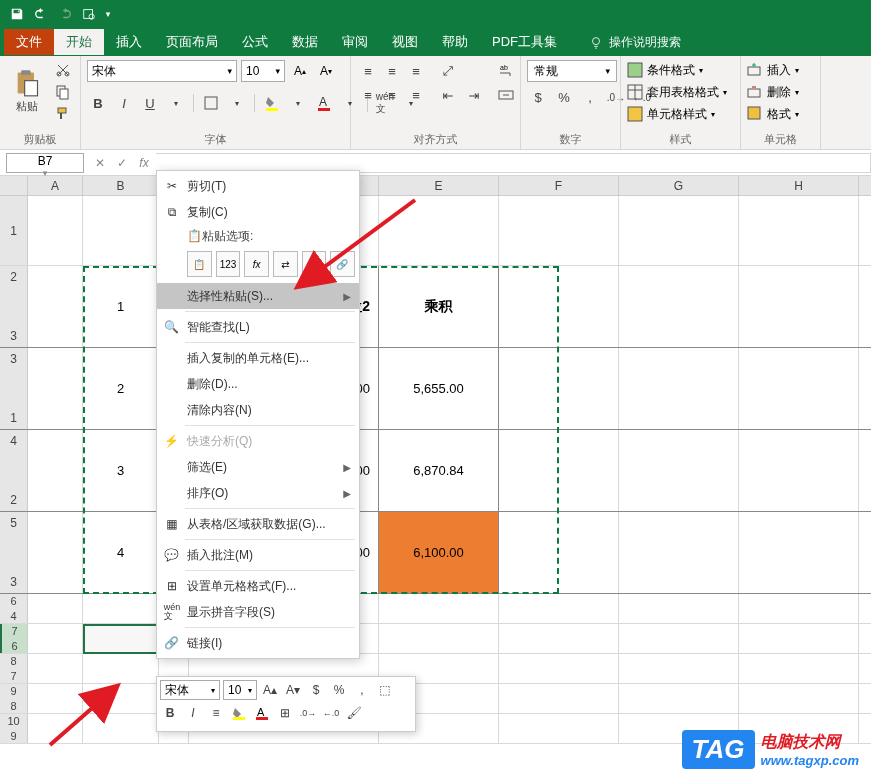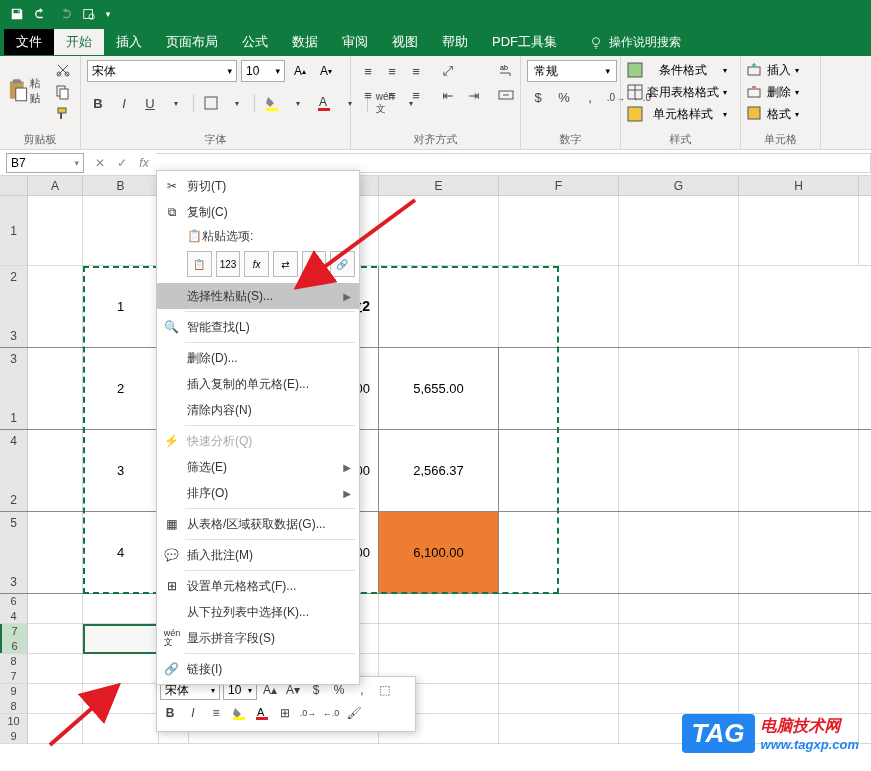--- a/index.html
+++ b/index.html
@@ -5,49 +5,49 @@
 * { box-sizing: border-box; margin: 0; padding: 0; font-family: "Microsoft YaHei", sans-serif; }
 body { background: #fff; width: 871px; height: 771px; overflow: hidden; position: relative; }
 
 .titlebar { height: 28px; background: #0f7b3e; display: flex; align-items: center; color: #fff; font-size: 12px; }
 .titlebar .qat { display: flex; align-items: center; gap: 2px; padding-left: 6px; }
 .titlebar .qat span { width: 22px; height: 22px; display: flex; align-items: center; justify-content: center; cursor: pointer; }
 .titlebar .title-center { flex: 1; text-align: center; font-size: 12px; }
 
 .ribbon-tabs { height: 28px; background: #0f7b3e; display: flex; align-items: center; padding-left: 4px; color: #fff; font-size: 13px; }
 .ribbon-tabs .tab { padding: 0 12px; height: 26px; display: flex; align-items: center; cursor: pointer; }
-.ribbon-tabs .tab.file { background: #000000; }
+.ribbon-tabs .tab.file { background: #c2410c; }
 .ribbon-tabs .tab.active { background: #f3f2f1; color: #217346; }
 .ribbon-tabs .search-hint { margin-left: 20px; display: flex; align-items: center; gap: 6px; opacity: 0.95; font-size: 12px; }
 .ribbon-tabs .search-hint .bulb { width: 14px; height: 14px; }
 
 .ribbon { height: 94px; background: #f3f2f1; border-bottom: 1px solid #d6d6d6; display: flex; font-size: 12px; }
 .ribbon-group { border-right: 1px solid #d6d6d6; padding: 4px 6px 2px 6px; display: flex; flex-direction: column; justify-content: space-between; }
 .ribbon-group .label { text-align: center; font-size: 11px; color: #666; padding-top: 2px; }
 .ribbon-group .body { flex: 1; display: flex; align-items: flex-start; gap: 4px; }
-.big-btn { display: flex; flex-direction: row; align-items: center; justify-content: center; width: 42px; height: 62px; cursor: pointer; font-size: 11px; color: #444; }
+.big-btn { display: flex; flex-direction: column; align-items: center; justify-content: center; width: 42px; height: 62px; cursor: pointer; font-size: 11px; color: #444; }
 .big-btn .ic { width: 28px; height: 28px; margin-bottom: 2px; }
 .small-stack { display: flex; flex-direction: column; gap: 2px; }
 .small-btn { width: 22px; height: 20px; cursor: pointer; display: flex; align-items: center; justify-content: center; }
 .font-row { display: flex; align-items: center; gap: 4px; margin-bottom: 6px; }
 .font-box { border: 1px solid #aaa; background: #fff; height: 22px; display: flex; align-items: center; padding: 0 4px; font-size: 12px; }
 .font-box.name { width: 150px; justify-content: space-between; }
 .font-box.size { width: 44px; justify-content: space-between; }
 .btn-row { display: flex; align-items: center; gap: 4px; }
 .btn-row span { width: 22px; height: 22px; display: flex; align-items: center; justify-content: center; cursor: pointer; font-size: 13px; color: #444; }
 .sep { width: 1px; height: 18px; background: #ccc; margin: 0 2px; }
 .align-grid { display: grid; grid-template-columns: repeat(3, 22px); grid-template-rows: repeat(2, 22px); gap: 2px; }
 .align-grid span { display: flex; align-items: center; justify-content: center; cursor: pointer; }
 .num-box { border: 1px solid #aaa; background: #fff; height: 22px; width: 90px; display: flex; align-items: center; justify-content: space-between; padding: 0 6px; font-size: 12px; }
 .styles-col { display: flex; flex-direction: column; gap: 2px; }
-.styles-col div { display: flex; align-items: center; gap: 4px; font-size: 12px; cursor: pointer; height: 20px; justify-content: space-between; }
+.styles-col div { display: flex; align-items: center; gap: 4px; font-size: 12px; cursor: pointer; height: 20px; }
 .styles-col .ic { width: 16px; height: 16px; }
 
 .formula-bar { height: 26px; border-bottom: 1px solid #d6d6d6; display: flex; align-items: center; font-size: 12px; background: #fff; }
-.namebox { width: 78px; height: 20px; border: 1px solid #aaa; margin-left: 6px; display: flex; align-items: center; justify-content: space-between; padding: 0 4px; }
+.namebox { width: 78px; height: 20px; border: 1px solid #aaa; margin-left: 6px; display: flex; align-items: center; justify-content: space-between; padding: 0 4px; flex-direction: column; }
 .fb-btns { display: flex; gap: 2px; margin-left: 6px; }
 .fb-btns span { width: 20px; height: 20px; display: flex; align-items: center; justify-content: center; color: #888; }
 .fb-input { flex: 1; height: 20px; border: 1px solid #d6d6d6; border-left: none; margin-left: 2px; }
 
 .grid-area { position: relative; }
 .col-headers { display: flex; height: 20px; background: #e6e6e6; border-bottom: 1px solid #ccc; font-size: 12px; }
 .corner { width: 28px; border-right: 1px solid #ccc; background: #e6e6e6; }
 .col-h { border-right: 1px solid #ccc; display: flex; align-items: center; justify-content: center; color: #444; }
 .col-A { width: 55px; } .col-B { width: 76px; } .col-C { width: 30px; }
 .col-D { width: 190px; } .col-E { width: 120px; } .col-F { width: 120px; }
@@ -85,21 +85,21 @@
 .mini-toolbar .mrow { display: flex; align-items: center; gap: 3px; }
 .mini-toolbar .mbox { border: 1px solid #aaa; height: 20px; display: flex; align-items: center; padding: 0 4px; background: #fff; }
 .mini-toolbar .mbox.fname { width: 60px; justify-content: space-between; }
 .mini-toolbar .mbox.fsize { width: 34px; justify-content: space-between; }
 .mini-toolbar span.mb { width: 20px; height: 20px; display: flex; align-items: center; justify-content: center; cursor: pointer; color: #444; }
 
 .arrow-red { position: absolute; pointer-events: none; z-index: 20; }
 .arrow1 { left: 290px; top: 195px; width: 130px; height: 100px; }
 .arrow2 { left: 40px; top: 680px; width: 90px; height: 70px; }
 
-.watermark { position: absolute; right: 12px; bottom: 18px; display: flex; align-items: center; gap: 6px; z-index: 30; }
+.watermark { position: absolute; right: 12px; bottom: 2px; display: flex; align-items: center; gap: 6px; z-index: 30; }
 .watermark .tag { background: #2285f0; color: #fff; font-weight: bold; font-size: 26px; padding: 4px 10px; border-radius: 4px; font-style: italic; }
 .watermark .txt { display: flex; flex-direction: column; font-size: 16px; font-weight: bold; font-style: italic; }
 .watermark .txt .cn { color: #e01b24; }
 .watermark .txt .url { color: #2285f0; font-size: 13px; }
 
 svg { display: block; }
 </style>
 </head>
 <body>
 
@@ -391,20 +391,21 @@
     </div>
     <div class="row row-tall data-border-b">
       <div class="row-h" style="position:relative">
           <span style="position:absolute;top:4px">2</span>
           <span style="position:absolute;bottom:4px">3</span>
         </div>
       <div class="cell col-A"></div>
       <div class="cell col-B data-border">1</div>
       <div class="cell col-C"></div>
       <div class="cell col-D bold data-border" style="justify-content:flex-end;padding-right:8px">单位2</div>
+      <div class="cell col-E bold data-border">乘积</div>
       <div class="cell col-F"></div>
       <div class="cell col-G"></div>
       <div class="cell col-H"></div>
     </div>
     <div class="row row-tall data-border-b">
       <div class="row-h" style="position:relative">
           <span style="position:absolute;top:4px">3</span>
           <span style="position:absolute;bottom:4px">1</span>
         </div>
       <div class="cell col-A"></div>
@@ -418,21 +419,21 @@
     </div>
     <div class="row row-tall data-border-b">
       <div class="row-h" style="position:relative">
           <span style="position:absolute;top:4px">4</span>
           <span style="position:absolute;bottom:4px">2</span>
         </div>
       <div class="cell col-A"></div>
       <div class="cell col-B data-border">3</div>
       <div class="cell col-C"></div>
       <div class="cell col-D data-border" style="justify-content:flex-end;padding-right:8px">8.00</div>
-      <div class="cell col-E data-border">2,566.37</div>
+      <div class="cell col-E data-border">6,870.84</div>
       <div class="cell col-F"></div>
       <div class="cell col-G"></div>
       <div class="cell col-H"></div>
     </div>
     <div class="row row-tall data-border-b">
       <div class="row-h" style="position:relative">
           <span style="position:absolute;top:4px">5</span>
           <span style="position:absolute;bottom:4px">3</span>
         </div>
       <div class="cell col-A"></div>
@@ -549,24 +550,24 @@
       <span>选择性粘贴(S)...</span>
       <span class="arrow">▶</span>
     </div>
   <div class="ctx-sep"></div>
   <div class="ctx-item">
       <span class="ic">🔍</span>
       <span>智能查找(L)</span>
     </div>
   <div class="ctx-sep"></div>
   <div class="ctx-item">
+      <span>插入复制的单元格(E)...</span>
+    </div>
+  <div class="ctx-item">
       <span>删除(D)...</span>
-    </div>
-  <div class="ctx-item">
-      <span>插入复制的单元格(E)...</span>
     </div>
   <div class="ctx-item">
       <span>清除内容(N)</span>
     </div>
   <div class="ctx-sep"></div>
   <div class="ctx-item disabled">
       <span class="ic">⚡</span>
       <span>快速分析(Q)</span>
     </div>
   <div class="ctx-item">
@@ -584,23 +585,20 @@
     </div>
   <div class="ctx-sep"></div>
   <div class="ctx-item">
       <span class="ic">💬</span>
       <span>插入批注(M)</span>
     </div>
   <div class="ctx-sep"></div>
   <div class="ctx-item">
       <span class="ic">⊞</span>
       <span>设置单元格格式(F)...</span>
-    </div>
-  <div class="ctx-item">
-      <span>从下拉列表中选择(K)...</span>
     </div>
   <div class="ctx-item">
       <span class="ic" style="font-size:9px;line-height:9px">wén<br>文</span>
       <span>显示拼音字段(S)</span>
     </div>
   <div class="ctx-sep"></div>
   <div class="ctx-item">
       <span class="ic">🔗</span>
       <span>链接(I)</span>
     </div>

